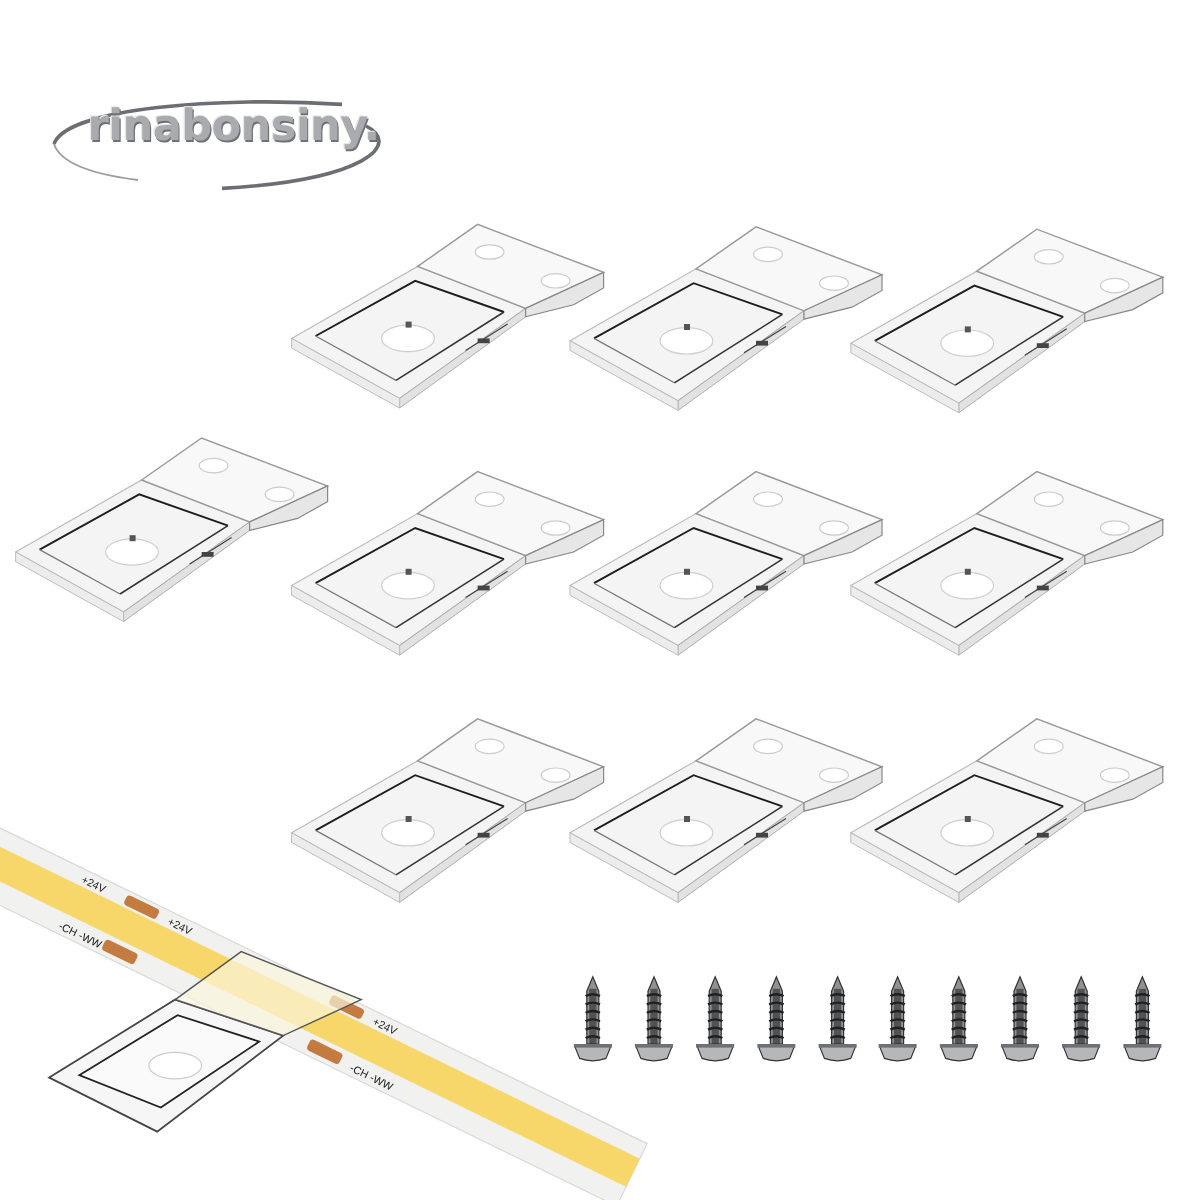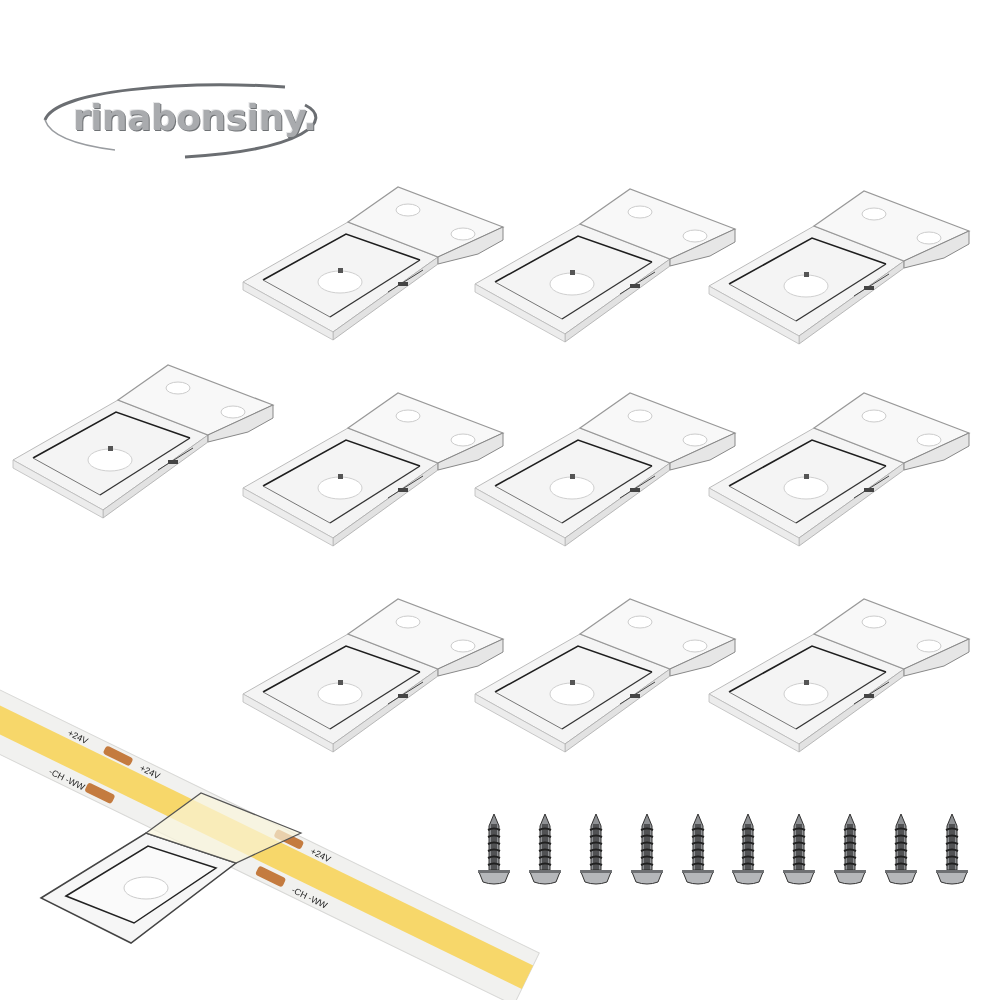--- a/index.html
+++ b/index.html
@@ -1,18 +1,18 @@
 <!DOCTYPE html>
 <html><head>
 <meta charset="utf-8">
 <style>
   html,body{margin:0;padding:0;background:#ffffff;}
   body{width:1000px;height:1000px;position:relative;overflow:hidden;font-family:"Liberation Sans",sans-serif;}
   .logo{position:absolute;left:35px;top:75px;width:300px;height:90px;}
-  .logo-text{position:absolute;left:38px;top:22px;font-family:"DejaVu Sans",sans-serif;font-weight:bold;font-size:36px;color:#a9abae;letter-spacing:-0.5px;text-shadow:1px 1px 0 #6f7275, -1px -1px 0 #e6e7e8;}
+  .logo-text{position:absolute;left:38px;top:10px;font-family:"DejaVu Sans",sans-serif;font-weight:bold;font-size:36px;color:#a9abae;letter-spacing:-0.5px;text-shadow:1px 1px 0 #6f7275, -1px -1px 0 #e6e7e8;}
   .clip{position:absolute;width:270px;height:180px;}
   .clip svg{width:100%;height:100%;overflow:visible;}
   .strip{position:absolute;left:0;top:0;width:1000px;height:1000px;pointer-events:none;}
   .screws{position:absolute;left:478px;top:812px;width:490px;height:80px;display:flex;justify-content:space-between;}
   .screw{width:32px;height:80px;}
 </style>
 </head>
 <body>
 
 <div class="logo">

